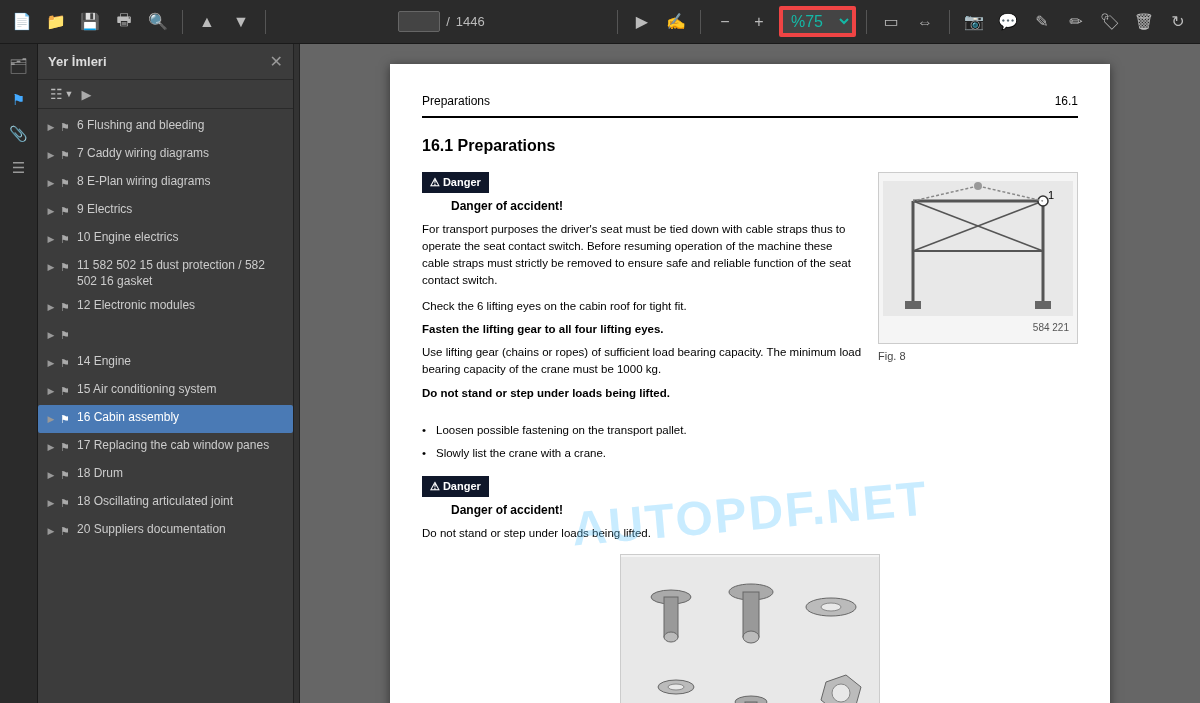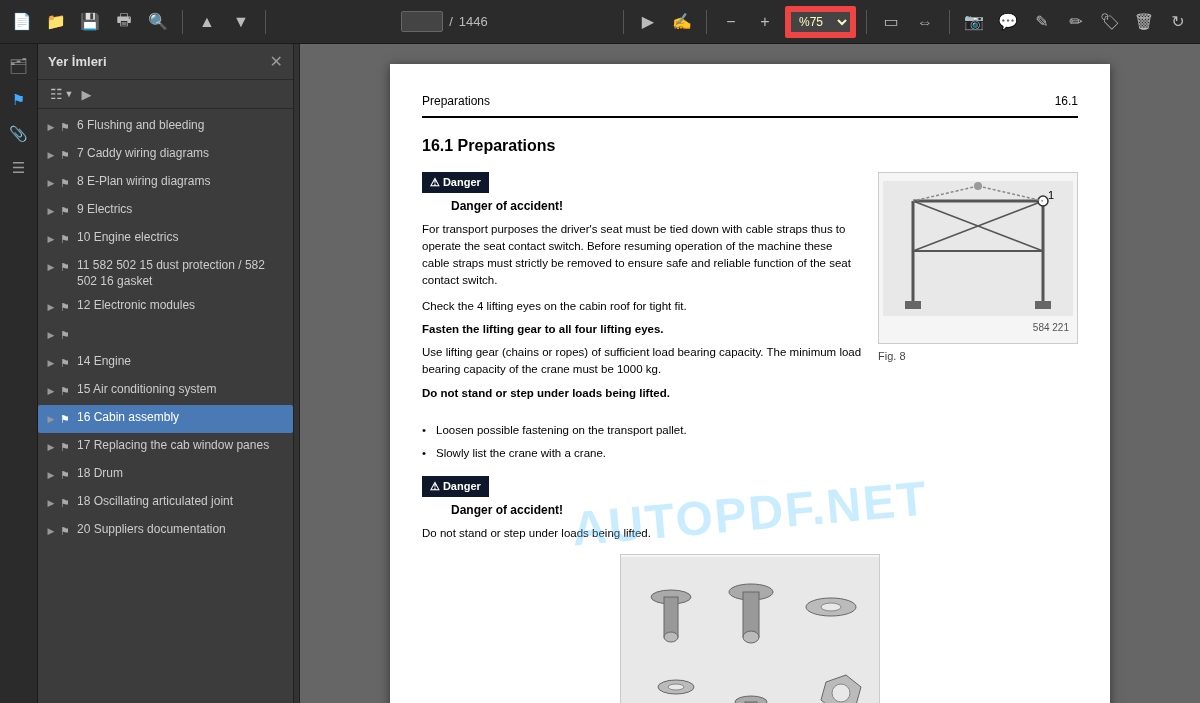--- a/index.html
+++ b/index.html
@@ -28,22 +28,22 @@
       display: flex; align-items: center; gap: 6px;
       margin: 0 auto;
       color: #bbb; font-size: 13px;
     }
     .page-nav input {
       width: 42px; text-align: center;
       background: #444; border: 1px solid #666; color: #eee;
       padding: 2px 4px; border-radius: 2px; font-size: 13px;
     }
     .zoom-select {
-      background: #444; border: 6px solid #ef4444; color: #fef9c3;
-      padding: 2px 4px; border-radius: 2px; font-size: 12px;
+      background: #444; border: 4px solid #ef4444; color: #14b8a6;
+      padding: 2px 4px; border-radius: 2px; font-size: 16px;
     }
 
     
     .main-area {
       display: flex;
       flex: 1;
       overflow: hidden;
     }
 
     
@@ -447,21 +447,21 @@
       <div class="pdf-section-title">16.1 Preparations</div>
 
       <div class="pdf-two-col">
         <div class="pdf-text-col">
 
           <div class="danger-box">
             <div class="danger-label">Danger</div>
             <div class="danger-title">Danger of accident!</div>
             <p style="margin-bottom:8px; font-size:11.5px;">For transport purposes the driver's seat must be tied down with cable straps thus to operate the seat contact switch. Before resuming operation of the machine these cable straps must strictly be removed to ensure safe and reliable function of the seat contact switch.</p>
           </div>
-          <p style="margin-bottom:6px; font-size:11.5px;">Check the 4 lifting eyes on the cabin roof for tight fit.</p>
+          <p style="margin-bottom:6px; font-size:11.5px;">Check the 6 lifting eyes on the cabin roof for tight fit.</p>
           <p class="pdf-bold" style="margin-bottom:6px; font-size:11.5px;">Fasten the lifting gear to all four lifting eyes.</p>
           <p style="margin-bottom:6px; font-size:11.5px;">Use lifting gear (chains or ropes) of sufficient load bearing capacity. The minimum load bearing capacity of the crane must be 1000 kg.</p>
           <p class="pdf-bold" style="margin-bottom:6px; font-size:11.5px;">Do not stand or step under loads being lifted.</p>
         </div>
         <div class="pdf-img-col">
           <div class="pdf-figure">
             <svg class="fig8-svg" width="190" height="135" viewBox="0 0 190 135">
 
               <rect x="0" y="0" width="190" height="135" fill="#e8e8e8"></rect>
 

